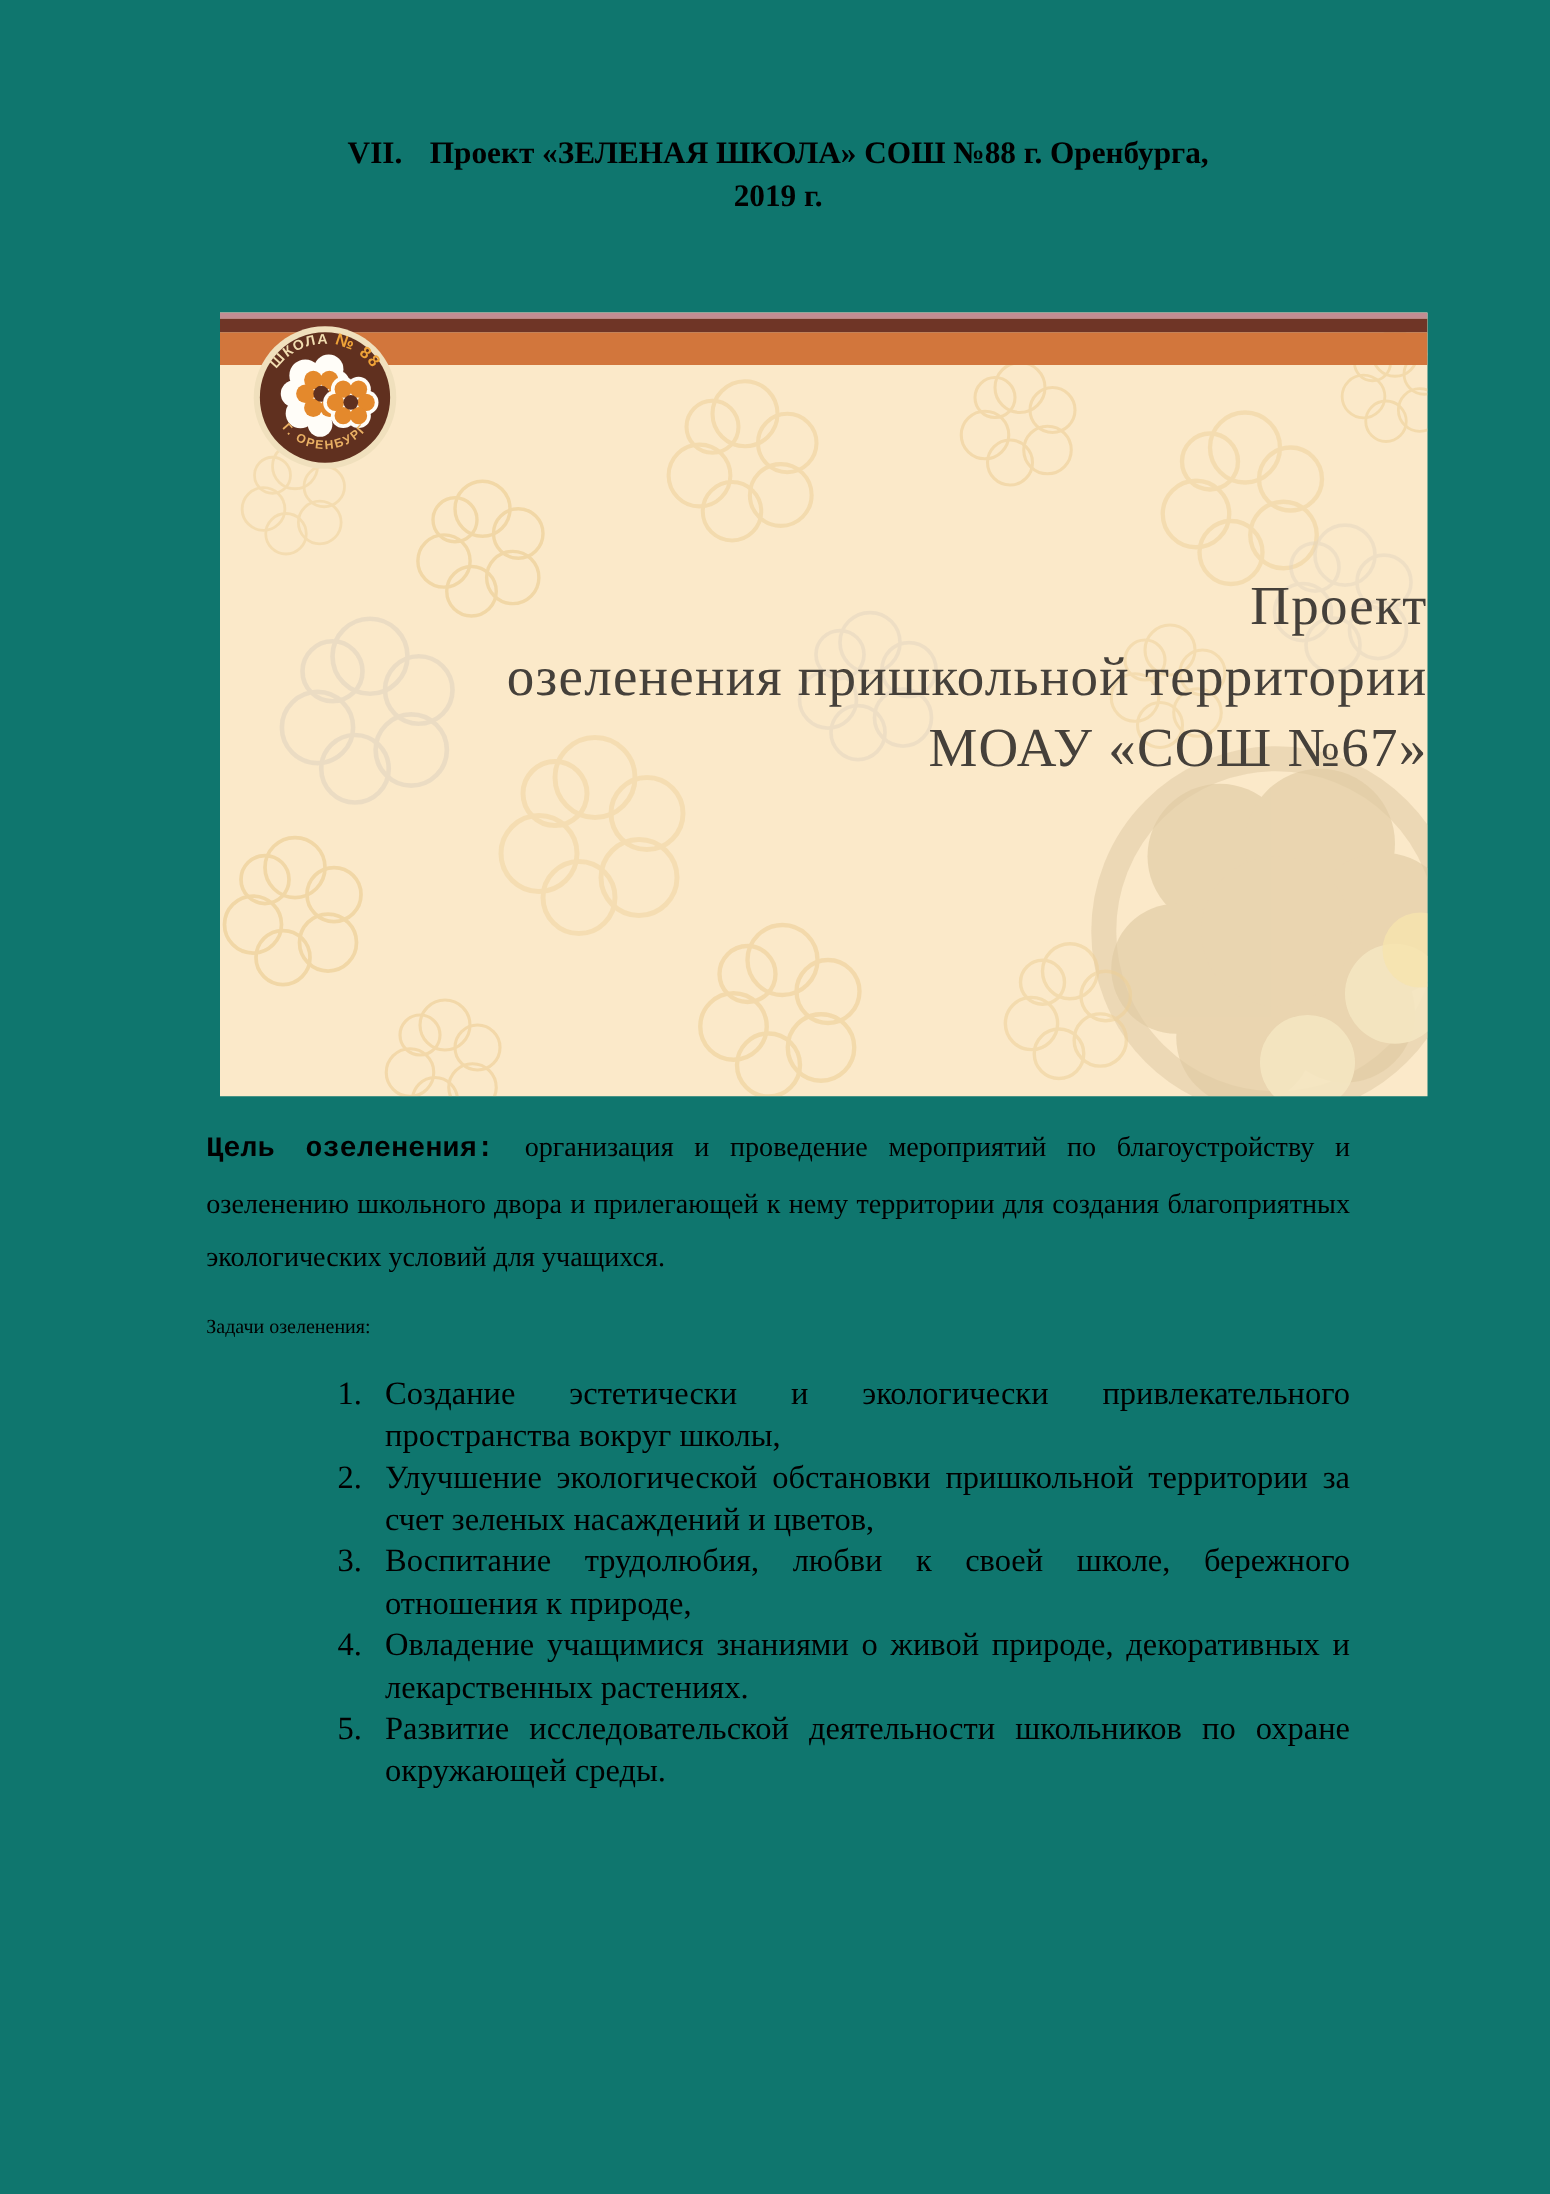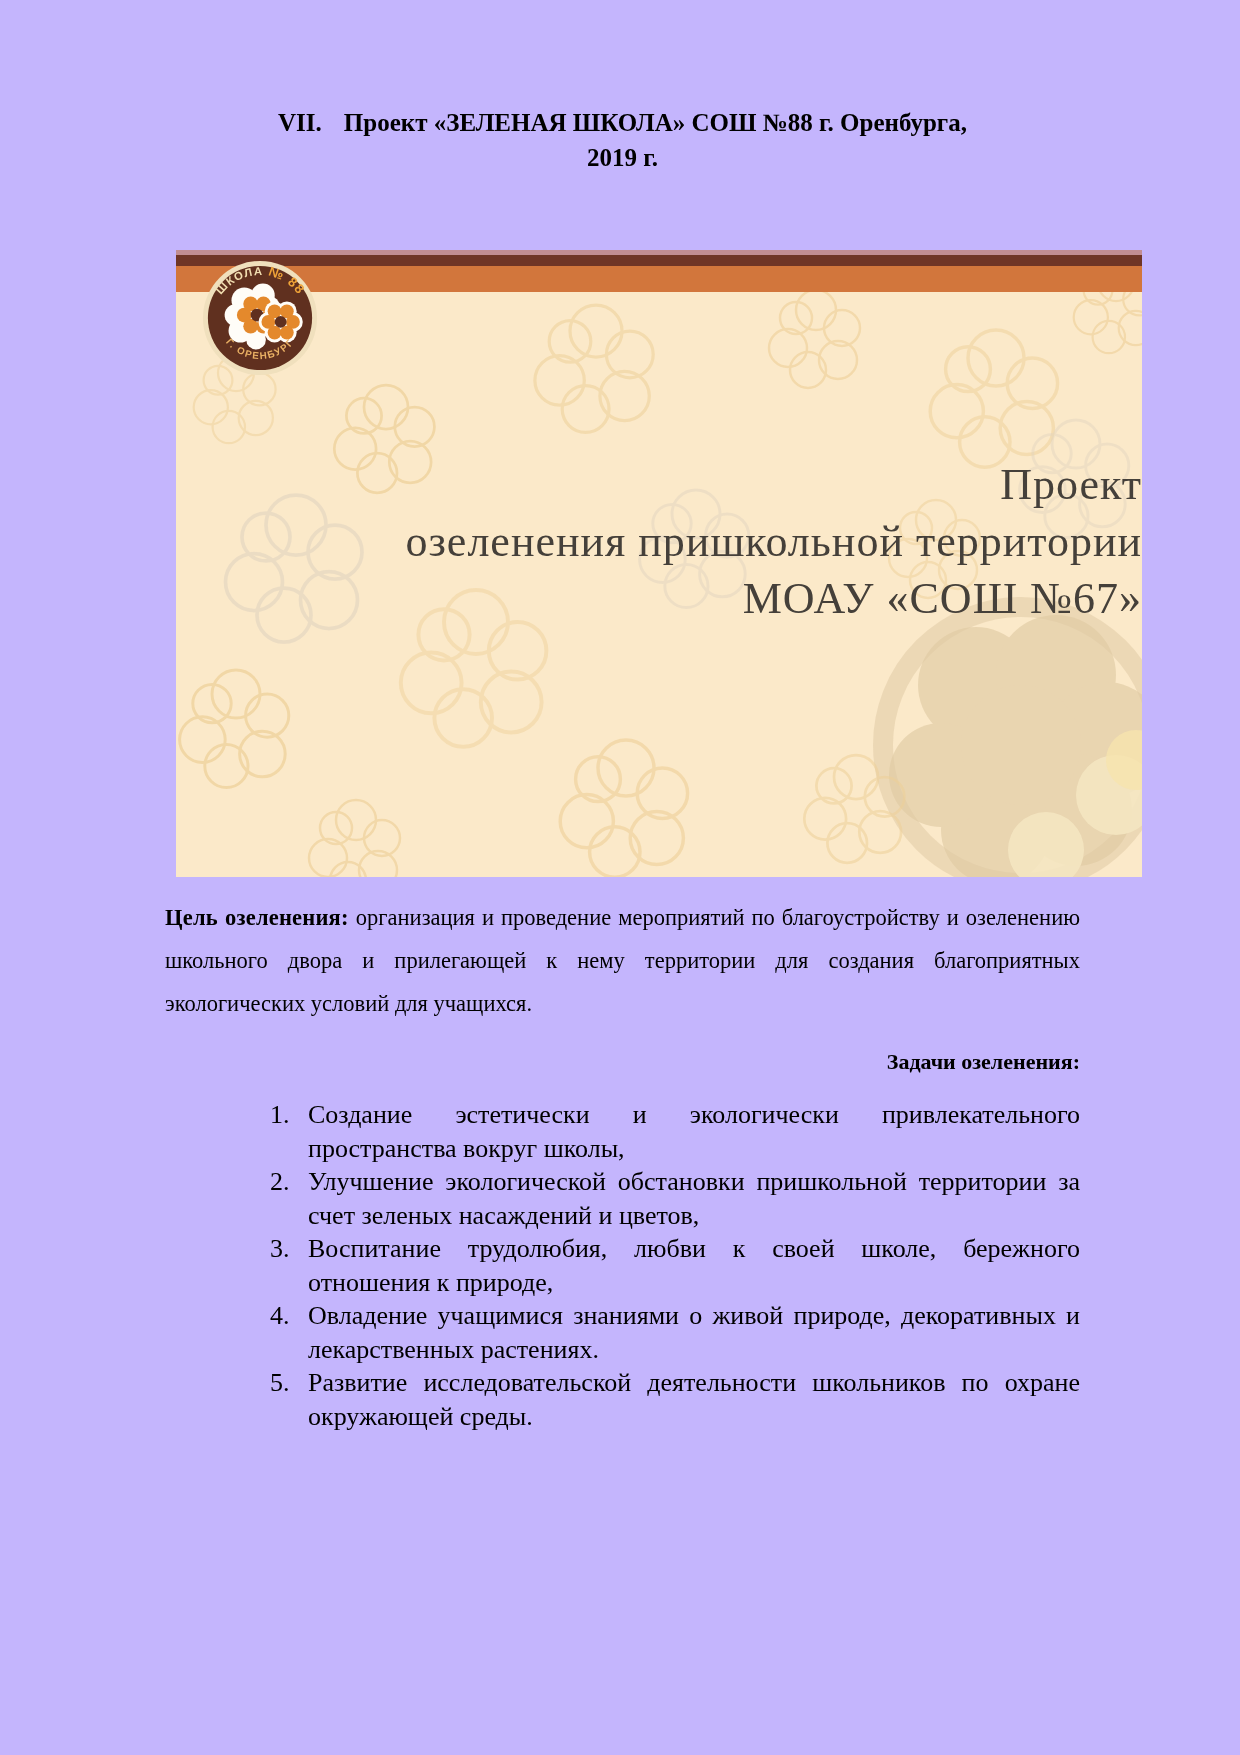--- a/index.html
+++ b/index.html
@@ -1,17 +1,17 @@
 <!DOCTYPE html>
 <html><head>
 <meta charset="utf-8">
 <style>
   html,body{margin:0;padding:0;background:#ffffff;}
   .page{
-    position:relative;width:1240px;height:1755px;background:#c4b5fd;overflow:hidden;
+    position:relative;width:1240px;height:1755px;background:#0f766e;overflow:hidden;
     font-family:"Liberation Serif","DejaVu Serif",serif;color:#000;
   }
   
   .doc-heading{
     position:absolute;top:105px;left:165px;width:915px;
     text-align:center;font-weight:bold;font-size:25px;line-height:35px;
   }
   .doc-heading .num{margin-right:22px;}
   
   .slide{
@@ -25,24 +25,24 @@
   .logo-svg{position:absolute;top:9px;left:25px;width:118px;height:118px;}
   .slide-caption{
     position:absolute;top:206px;left:0;right:0;text-align:right;
     font-size:44px;line-height:57px;color:#45403a;letter-spacing:1px;
   }
   
   .goal-par{
     position:absolute;top:896px;left:165px;width:915px;margin:0;
     font-size:22.5px;line-height:43px;text-align:justify;
   }
-  .goal-par b{letter-spacing:0.2px;}
+  .goal-par b{letter-spacing:0.2px;font-family:Liberation Mono, monospace;}
   .tasks-label{
     position:absolute;top:1048px;left:165px;width:915px;margin:0;
-    font-size:22px;line-height:28px;font-weight:bold;text-align:right;
+    font-size:16px;line-height:28px;font-weight:normal;
   }
   .task-list{
     position:absolute;top:1098px;left:270px;width:810px;margin:0;padding:0;
     list-style:none;counter-reset:task;
     font-size:26px;line-height:33.5px;
   }
   .task-list li{
     counter-increment:task;position:relative;margin:0 0 0 38px;
     text-align:justify;
   }

